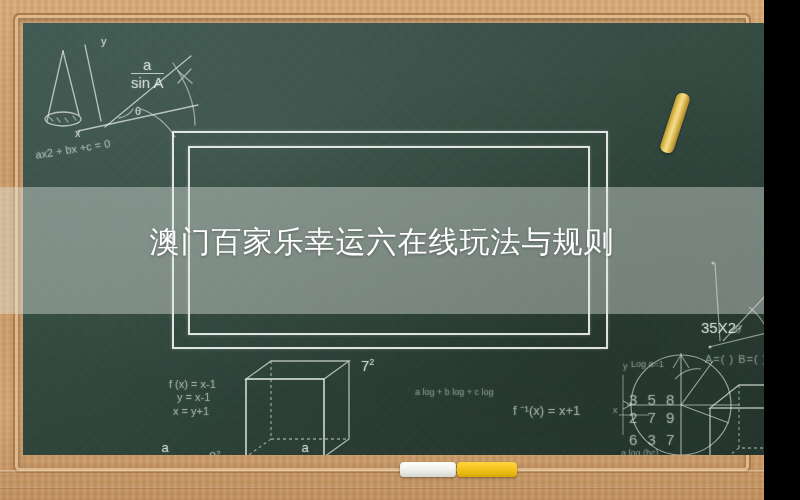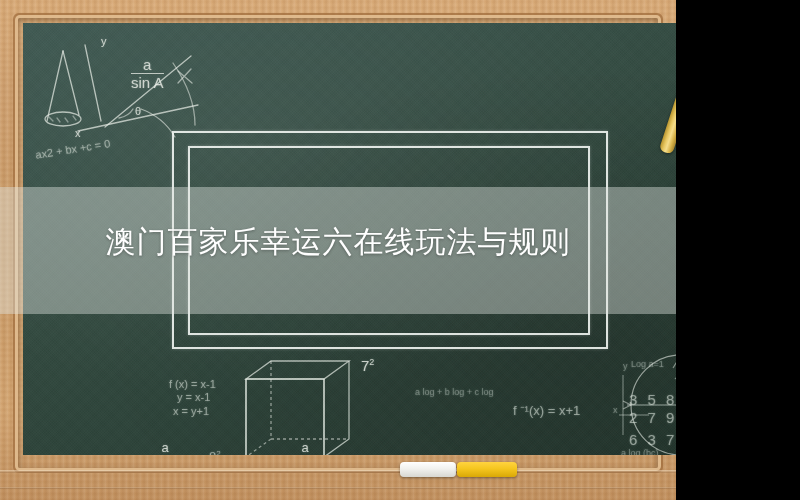--- a/index.html
+++ b/index.html
@@ -2,21 +2,21 @@
 <html><head>
 <meta charset="utf-8">
 <style>
   html, body {
     margin: 0;
     padding: 0;
     background: #000;
   }
   #stage {
     position: relative;
-    width: 676px;
+    width: 764px;
     height: 500px;
     overflow: hidden;
     font-family: "Liberation Sans", sans-serif;
     user-select: none;
   }
 
   
   .wood-frame {
     position: absolute;
     inset: 0;

